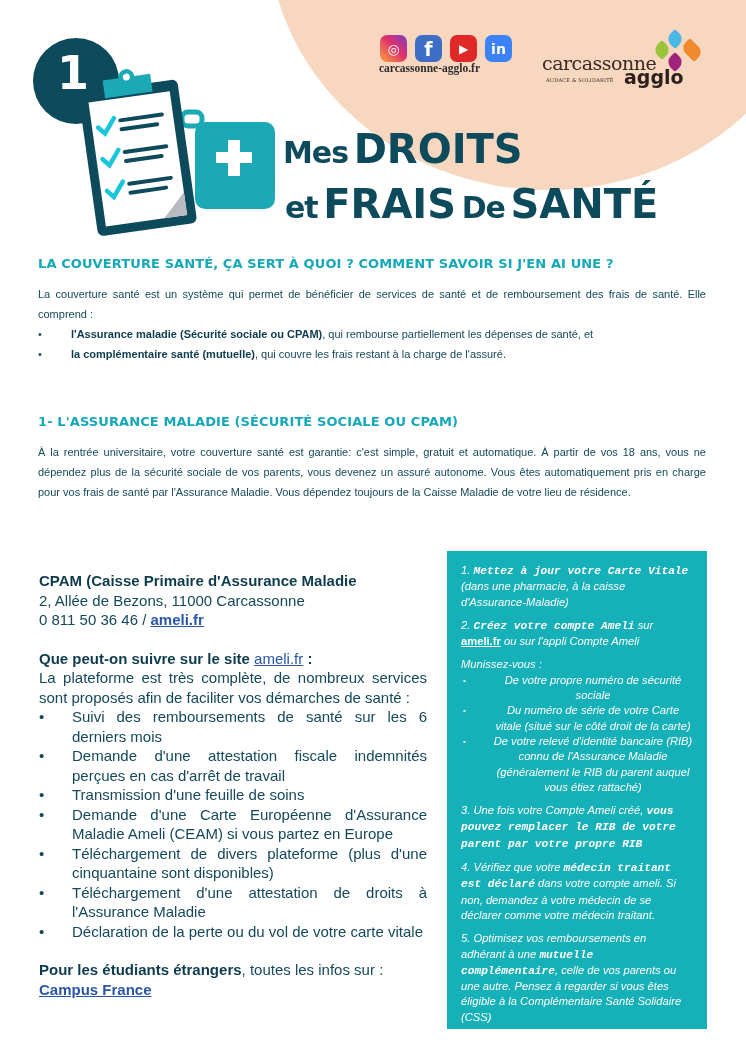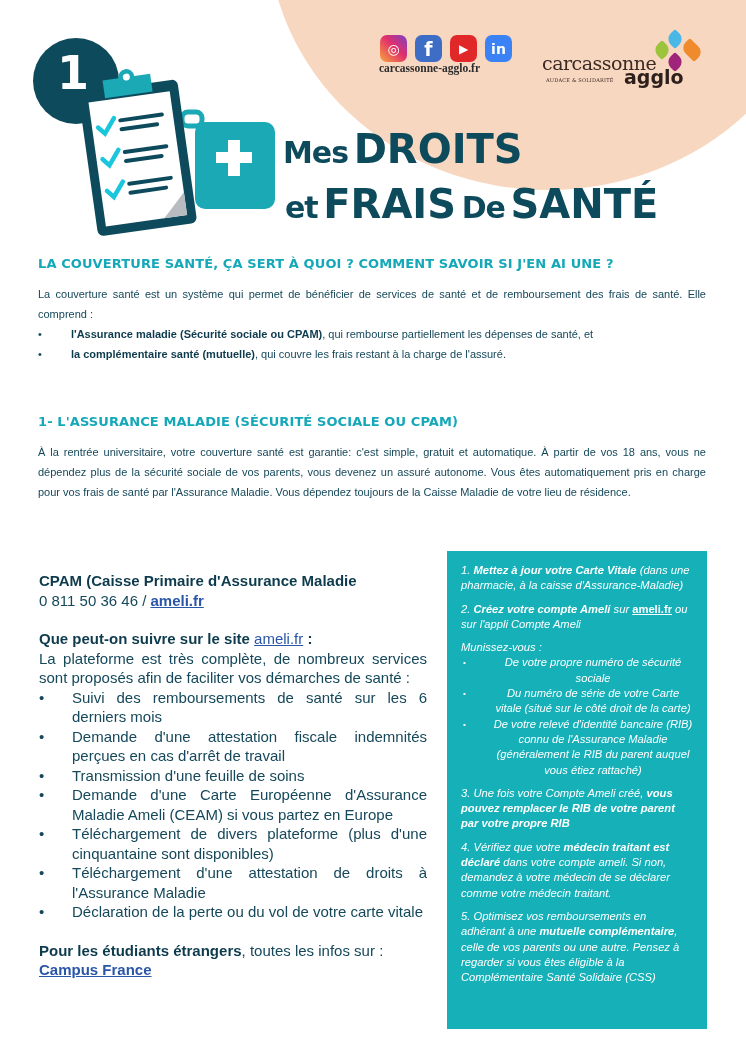--- a/index.html
+++ b/index.html
@@ -54,21 +54,21 @@
   .link { color: #2a56a8; text-decoration: underline; font-weight: bold; }
   .cpam .gap { height: 19px; }
   .cpam .just { text-align: justify; }
 
   .aside {
     position: absolute; left: 447px; top: 551px; width: 260px; height: 478px;
     background: #15b0b8; color: #ffffff; padding: 12px 14px 10px 14px;
     font-style: italic; font-size: 11.2px; line-height: 15.3px;
   }
   .aside p { margin-bottom: 8px; }
-  .aside b { font-weight: bold; }
+  .aside b { font-weight: bold; font-family: Liberation Mono, monospace; }
   .aside .alink { text-decoration: underline; font-weight: bold; font-style: normal; }
   .aside ul { list-style: none; margin: 0 0 8px 0; text-align: center; }
   .aside li { position: relative; padding-left: 32px; }
   .aside li::before { content: "•"; position: absolute; left: 2px; font-size: 8px; }
 </style>
 </head>
 <body>
 
 <div class="peach-blob"></div>
 
@@ -150,20 +150,21 @@
     <li><b>la complémentaire santé (mutuelle)</b><span>, qui couvre les frais restant à la charge de l'assuré.</span></li>
   </ul>
 </div>
 
 <h2 class="h-teal" style="top:414px;">1- L'ASSURANCE MALADIE (SÉCURITÉ SOCIALE OU CPAM)</h2>
 
 <p class="para" style="top:442px;">À la rentrée universitaire, votre couverture santé est garantie: c'est simple, gratuit et automatique. À partir de vos 18 ans, vous ne dépendez plus de la sécurité sociale de vos parents, vous devenez un assuré autonome. Vous êtes automatiquement pris en charge pour vos frais de santé par l'Assurance Maladie. Vous dépendez toujours de la Caisse Maladie de votre lieu de résidence.</p>
 
 <div class="cpam">
   <div><b>CPAM (Caisse Primaire d'Assurance Maladie</b></div>
+  <div>2, Allée de Bezons, 11000 Carcassonne</div>
   <div><span>0 811 50 36 46 / </span><a class="link">ameli.fr</a></div>
   <div class="gap"></div>
   <div><b><span>Que peut-on suivre sur le site </span><a class="link" style="font-weight:normal;">ameli.fr</a><span> :</span></b></div>
   <div class="just">La plateforme est très complète, de nombreux services sont proposés afin de faciliter vos démarches de santé :</div>
   <ul class="bullet-list just">
     <li>Suivi des remboursements de santé sur les 6 derniers mois</li>
     <li>Demande d'une attestation fiscale indemnités perçues en cas d'arrêt de travail</li>
     <li>Transmission d'une feuille de soins</li>
     <li>Demande d'une Carte Européenne d'Assurance Maladie Ameli (CEAM) si vous partez en Europe</li>
     <li>Téléchargement de divers plateforme (plus d'une cinquantaine sont disponibles)</li>

